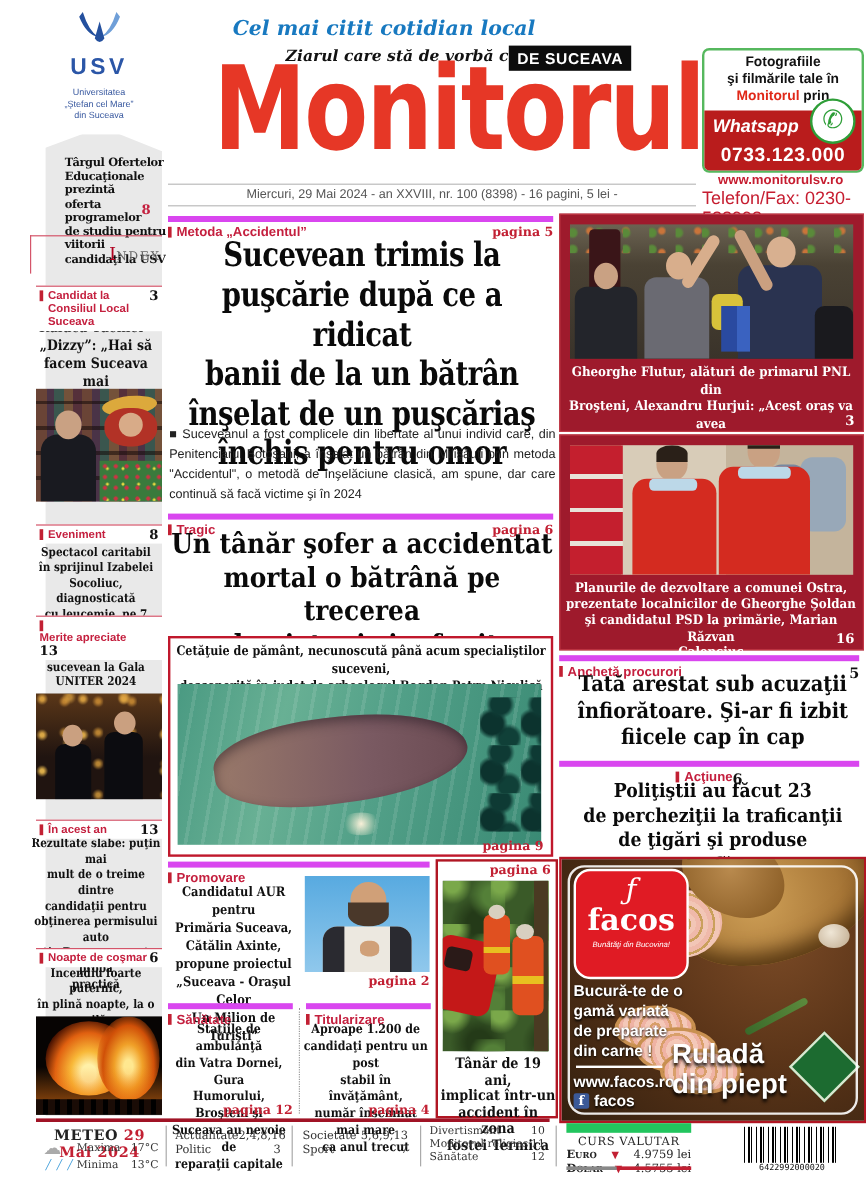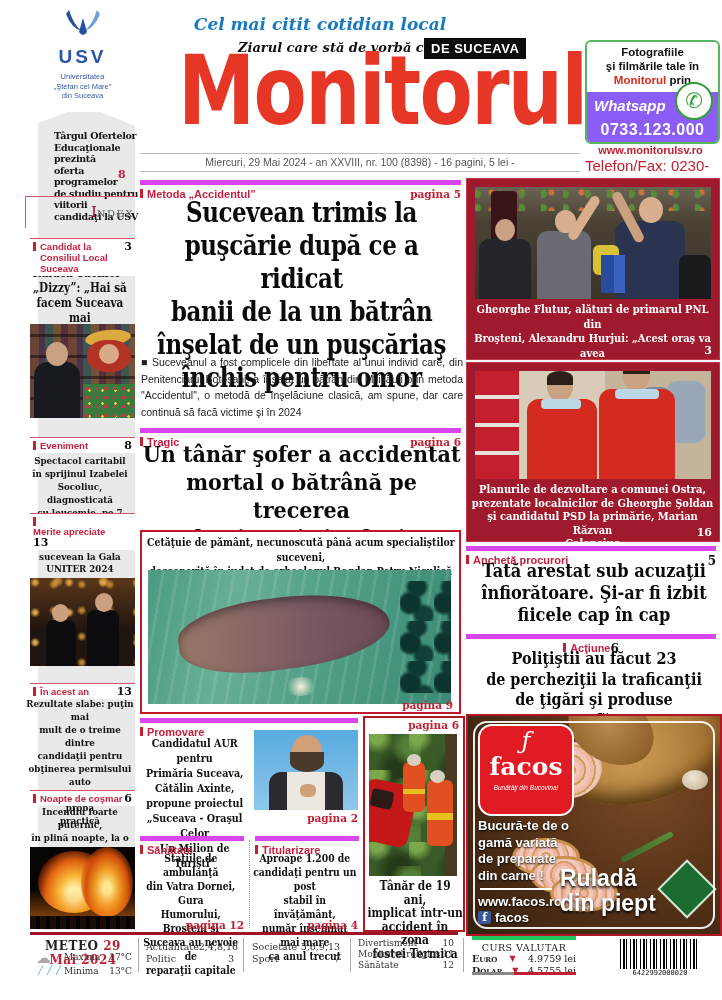--- a/index.html
+++ b/index.html
@@ -22,21 +22,21 @@
   .tag-sub{left:238px;top:40px;font-size:13px;font-weight:bold;font-style:italic;color:#111;
     font-family:"DejaVu Serif",serif;}
   .edition{left:424px;top:38px;background:#0d0d0d;color:#fff;font-size:13px;font-weight:bold;
     padding:3px 7px;letter-spacing:.5px;z-index:5;}
   .masthead{left:178px;top:42px;font-size:97px;line-height:97px;font-weight:800;color:#e63726;
     letter-spacing:-2px;transform:scaleX(.8);transform-origin:left top;font-family:"DejaVu Sans",sans-serif;}
   .wa-box{left:585px;top:40px;width:131px;height:100px;border:2px solid #56b85e;border-radius:6px;
     background:#fff;z-index:4;}
   .wa-t{width:100%;text-align:center;font-size:11.5px;line-height:14px;font-weight:bold;color:#111;}
   .wa-brand{color:#e02818;}
-  .wa-green{position:absolute;left:0;right:0;bottom:0;height:50px;background:#8b5cf6;border-radius:0 0 4px 4px;}
+  .wa-green{position:absolute;left:0;right:0;bottom:0;height:50px;background:#b91c1c;border-radius:0 0 4px 4px;}
   .wa-app{position:absolute;left:7px;top:5px;font-size:15px;font-weight:bold;font-style:italic;color:#fff;}
   .wa-circle{position:absolute;right:5px;top:-10px;width:34px;height:34px;background:#fff;border-radius:50%;
     border:2px solid #2e9e38;text-align:center;line-height:34px;font-size:21px;color:#2e9e38;}
   .wa-phone{position:absolute;bottom:3px;width:100%;text-align:center;font-size:16px;font-weight:bold;
     color:#fff;letter-spacing:.5px;}
   .site{left:585px;top:144px;width:131px;text-align:center;font-size:11px;font-weight:bold;color:#c61d30;}
   .fax{left:585px;top:157px;width:131px;text-align:left;font-size:15px;color:#c61d30;}
   .datebar{left:140px;top:153px;width:440px;height:17px;border-top:1px solid #bbb;border-bottom:1px solid #bbb;
     text-align:center;font-size:10.5px;line-height:17px;color:#555;}
 
@@ -133,21 +133,21 @@
   .met-title{left:32px;top:939px;width:102px;text-align:center;font-size:12px;font-weight:bold;color:#222;
     font-family:"DejaVu Serif",serif;letter-spacing:.5px;}
   .met-title .dt{color:#c22033;}
   .met-icon{left:36px;top:950px;font-size:15px;color:#aaa;line-height:15px;}
   .met-rain{left:38px;top:966px;font-size:8px;color:#3a9ad8;letter-spacing:1px;}
   .met-row{left:64px;width:68px;display:flex;justify-content:space-between;font-size:9px;color:#333;
     font-family:"DejaVu Serif",serif;}
   .fdiv{top:938px;height:34px;width:1px;background:#aaa;position:absolute;}
   .fcol{top:941px;font-size:9.5px;color:#333;font-family:"DejaVu Serif",serif;}
   .frow{display:flex;justify-content:space-between;line-height:12px;}
-  .curs{left:472px;top:936px;width:104px;border-top:4px solid #22c55e;font-family:"DejaVu Serif",serif;}
+  .curs{left:472px;top:936px;width:104px;border-top:8px solid #22c55e;font-family:"DejaVu Serif",serif;}
   .curs-title{text-align:center;font-size:9.5px;letter-spacing:.5px;color:#222;padding-top:2px;}
   .curs-row{display:flex;justify-content:space-between;font-size:9.5px;color:#222;line-height:11.5px;}
   .curs-row .nm{font-variant:small-caps;font-weight:bold;}
   .curs-row .ar{color:#c22033;font-size:8px;}
   .curs-g{left:472px;top:972px;width:42px;height:3px;background:#888;}
   .curs-r{left:514px;top:972px;width:62px;height:3px;background:#c22033;}
   .barcode{left:620px;top:939px;width:80px;height:30px;
     background:repeating-linear-gradient(90deg,#000 0 1px,#fff 1px 3px,#000 3px 5px,#fff 5px 6px,#000 6px 7px,#fff 7px 10px);}
   .bc-num{left:620px;top:969px;width:80px;text-align:center;font-size:7px;
     font-family:"DejaVu Sans Mono","Liberation Mono",monospace;color:#111;}

